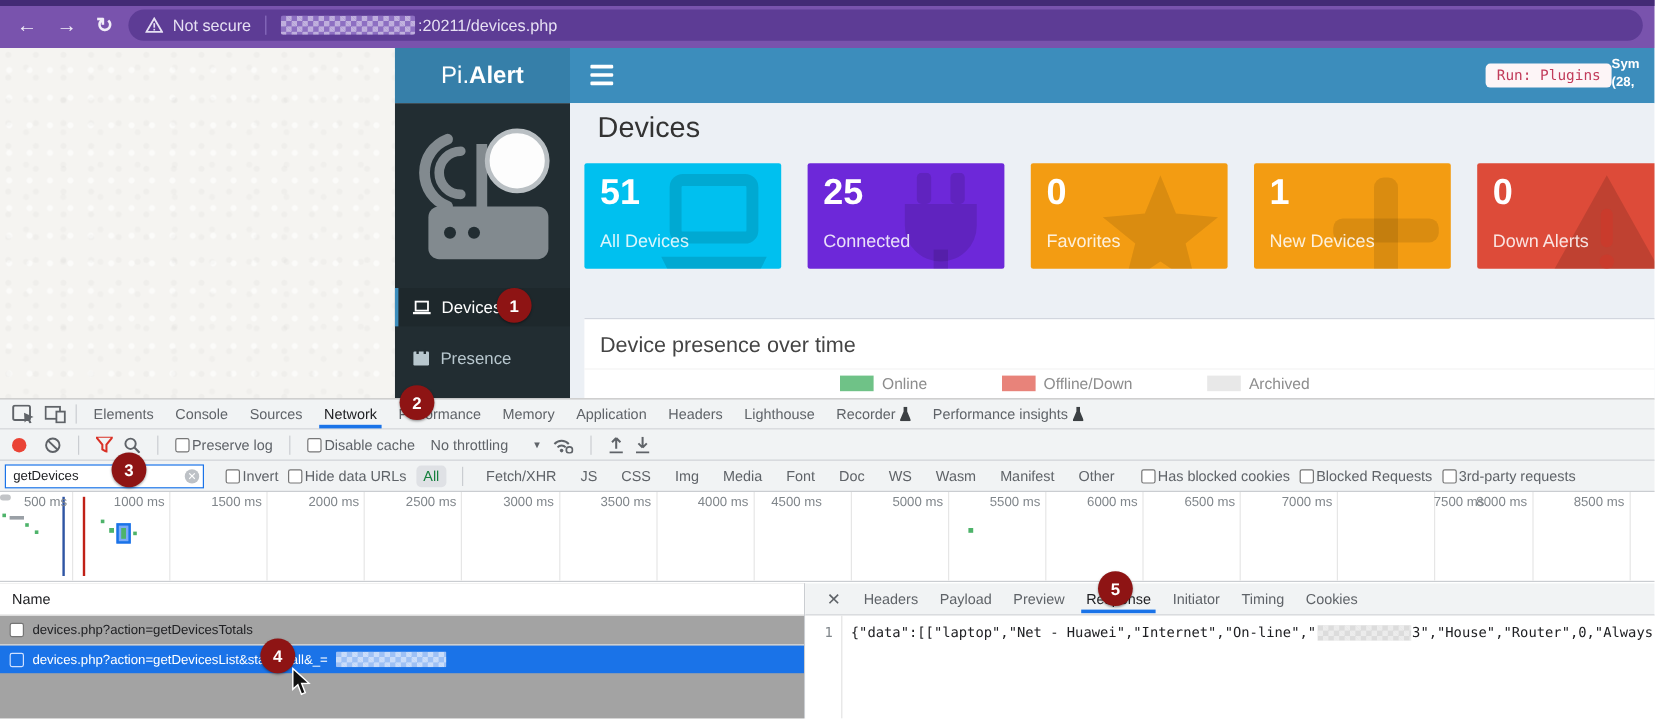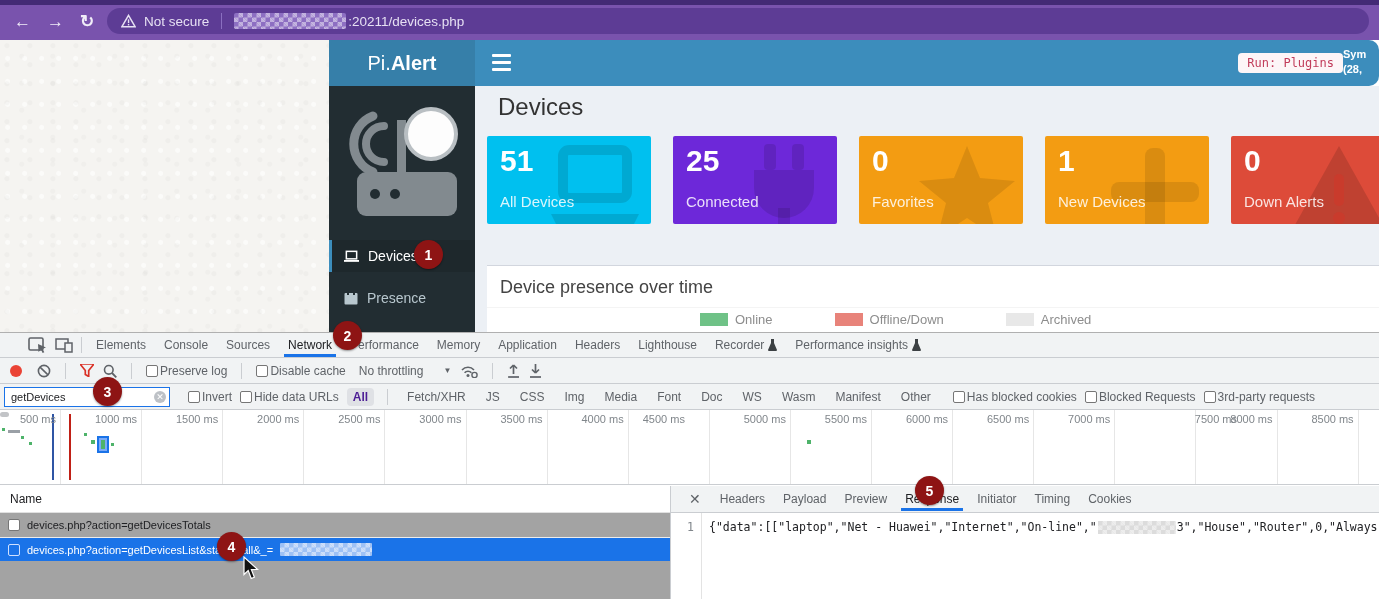--- a/index.html
+++ b/index.html
@@ -21,21 +21,21 @@
 
   
   .wallpaper { position:absolute; left:0; top:40px; width:329px; height:292px; background:#f5f4f1;
     background-image: radial-gradient(circle at 30% 30%, rgba(0,0,0,.025) 2px, transparent 3px),
                       radial-gradient(circle at 70% 60%, rgba(0,0,0,.02) 2px, transparent 3px),
                       radial-gradient(circle at 45% 80%, rgba(255,255,255,.6) 2px, transparent 3px);
     background-size: 23px 19px, 31px 27px, 17px 23px; }
 
   
   .app { position:absolute; left:329px; top:40px; right:0; height:292px; overflow:hidden; }
-  .app-header { position:absolute; left:0; top:0; right:0; height:46px; background:#3c8dbc;border-radius:10px; }
+  .app-header { position:absolute; left:0; top:0; right:0; height:46px; background:#3c8dbc; }
   .logo-box { position:absolute; left:0; top:0; width:146px; height:46px; background:#367fa9; color:#fff;
               display:flex; align-items:center; justify-content:center; font-size:20px; }
   .logo-box b { font-weight:bold; }
   .hamburger { position:absolute; left:163px; top:14px; width:19px; height:17px; display:flex; flex-direction:column; justify-content:space-between; cursor:pointer; }
   .hamburger i { display:block; height:3px; background:#fff; border-radius:1px; }
   .run-plugins { position:absolute; right:36px; top:13px; background:#fdf5f7; color:#c13b5a;
                  font-family:"DejaVu Sans Mono", monospace; font-size:12px; padding:3px 9px; border-radius:4px; cursor:pointer; }
   .corner-text { position:absolute; right:-24px; top:7px; width:60px; color:#fff; font-size:11px; font-weight:bold; line-height:15px; }
 
   .sidebar { position:absolute; left:0; top:46px; width:146px; bottom:0; background:#222d32; }
@@ -56,36 +56,36 @@
 
   .panel { position:absolute; left:12px; top:179px; right:-8px; height:120px; background:#fff; border-top:1px solid #d2d6de; }
   .panel-title { padding:11px 13px 9px; font-size:18px; color:#444; border-bottom:1px solid #f4f4f4; }
   .legend { position:absolute; left:213px; top:46px; display:flex; gap:62px; align-items:center; }
   .legend-item { display:flex; align-items:center; gap:7px; font-size:13px; color:#8d8d8d; }
   .swatch { width:28px; height:13px; display:inline-block; }
 
   
   .devtools { position:absolute; left:0; top:332px; width:1379px; height:267px; background:#fff; border-top:1px solid #b0b0b0; font-size:12px; color:#5f6368; }
   .dt-row { display:flex; align-items:center; background:#f1f3f4; border-bottom:1px solid #cacdd1; }
-  .dt-tabbar { height:25px; padding-left:24px; }
+  .dt-tabbar { height:25px; padding-left:6px; }
   .dt-tab { padding:0 9px; height:24px; line-height:24px; position:relative; cursor:pointer; white-space:nowrap; display:flex; align-items:center; gap:4px; }
   .dt-tab.active { color:#202124; }
   .dt-tab.active::after { content:""; position:absolute; left:5px; right:5px; bottom:0; height:3px; background:#1a73e8; }
   .vsep { width:1px; height:16px; background:#cacdd1; margin:0 5px; flex:none; }
   .dt-toolbar { height:26px; gap:9px; padding-left:10px; }
   .dt-filterbar { height:26px; gap:8px; padding-left:4px; }
   .cb { width:12px; height:12px; border:1px solid #767676; border-radius:2px; background:#fff; flex:none; display:inline-block; }
   .cklabel { display:flex; align-items:center; gap:2px; cursor:pointer; white-space:nowrap; }
   .filter-input-wrap { position:relative; width:166px; height:20px; flex:none; }
   .filter-input { width:100%; height:100%; border:1px solid #1a73e8; font-size:11px; padding:0 20px 0 6px;
                   font-family:"Liberation Sans", sans-serif; color:#202124; outline:none; }
   .clear-x { position:absolute; right:4px; top:4px; width:12px; height:12px; border-radius:50%; background:#bdc1c6; color:#fff;
              font-size:9px; line-height:12px; text-align:center; cursor:pointer; }
   .ftype { padding:2px 6px; cursor:pointer; white-space:nowrap; }
-  .ftype.selected { background:#dfe1e5; color:#4c1d95; border-radius:4px;font-weight:bold; }
+  .ftype.selected { background:#dfe1e5; color:#15803d; border-radius:4px; }
 
   .timeline { position:relative; height:75px; background:#fff; border-bottom:1px solid #cacdd1; overflow:hidden; }
   .timeline .grid { position:absolute; top:0; bottom:0; width:1px; background:#e6e6e6; }
   .timeline .tick { position:absolute; top:3px; width:82px; text-align:right; font-size:11px; color:#80868b; }
   .wfmark { position:absolute; }
 
   .panes { position:absolute; left:0; top:153px; right:0; bottom:0; display:flex; }
   .pane-left { width:670px; flex:none; position:relative; background:#a3a3a3; }
   .list-header { height:27px; line-height:27px; padding-left:10px; color:#202124; border-bottom:1px solid #e0e0e0; background:#fff; }
   .req-row { height:25px; display:flex; align-items:center; gap:7px; padding-left:8px; border-bottom:1px solid #ededed;

